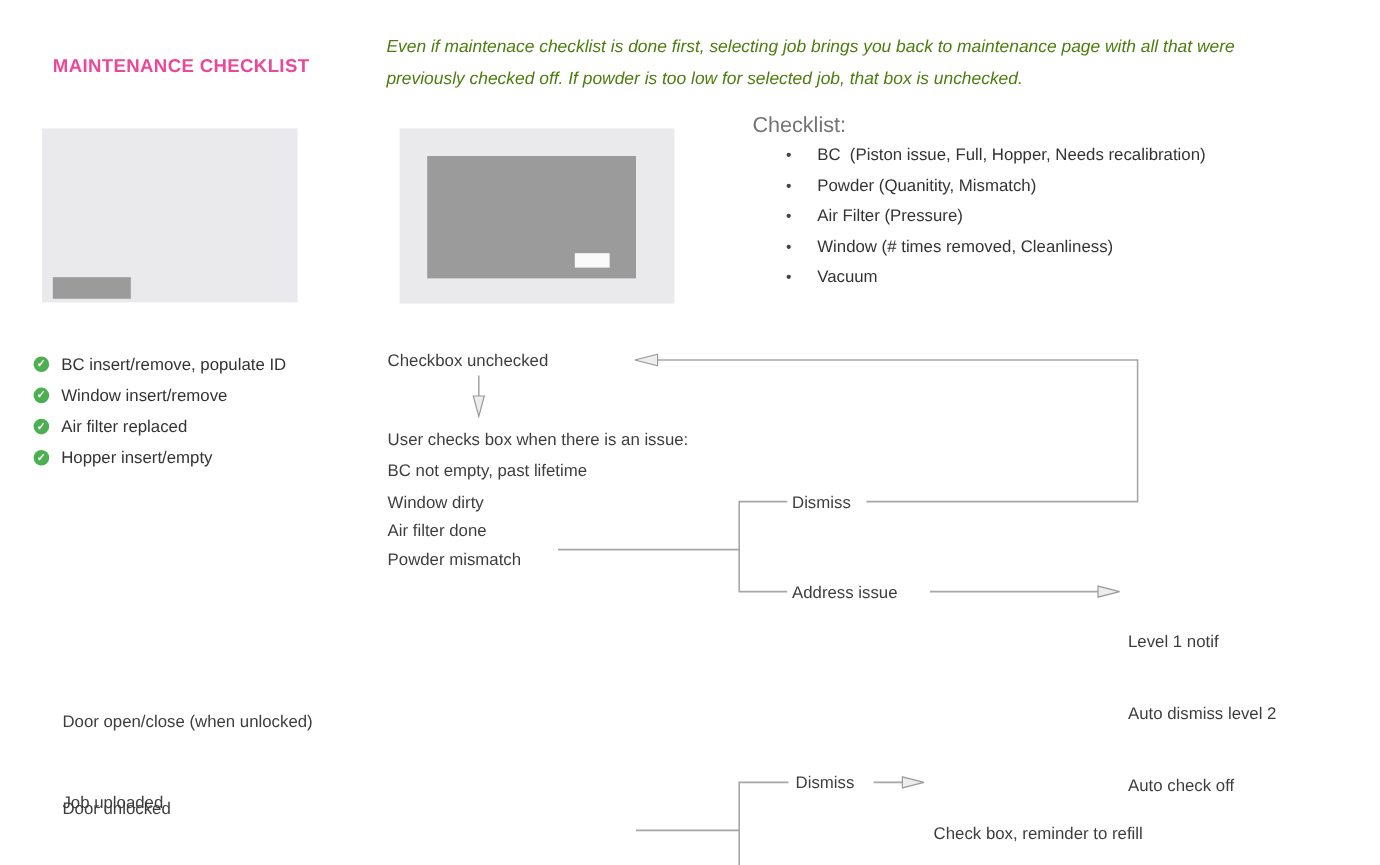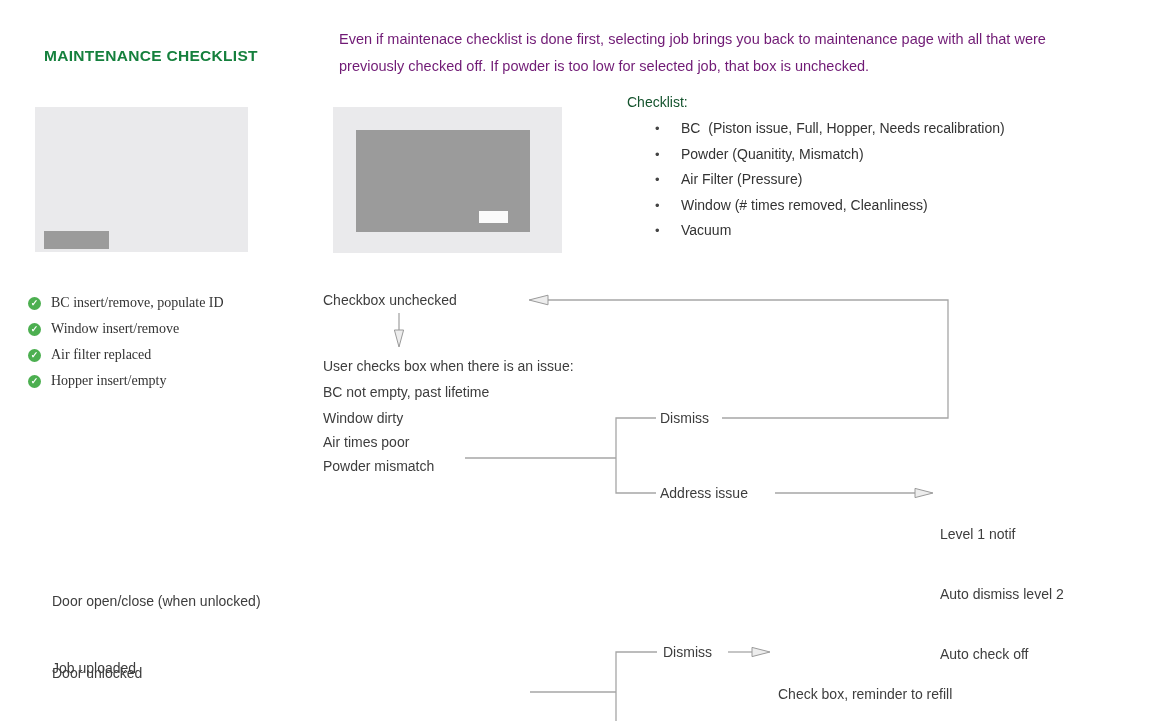--- a/index.html
+++ b/index.html
@@ -2,42 +2,42 @@
 <html><head>
 <meta charset="utf-8">
 <style>
   html,body{margin:0;padding:0;background:#ffffff;}
   body{width:1150px;height:721px;position:relative;overflow:hidden;
        font-family:"Liberation Sans",sans-serif;color:#3d3d3d;}
   .abs{position:absolute;}
   .ftext{position:absolute;font-size:14px;color:#3d3d3d;white-space:pre;line-height:17px;}
 
   .title{position:absolute;left:44px;top:47px;margin:0;font-size:15.5px;font-weight:700;
-         color:#15803d;letter-spacing:.3px;white-space:nowrap;}
+         color:#ec4899;letter-spacing:.3px;white-space:nowrap;}
 
-  .intro{position:absolute;left:339px;top:26px;margin:0;font-size:14.5px;color:#701a75;line-height:27px;}
+  .intro{position:absolute;left:322px;top:26px;margin:0;font-size:14.5px;color:#4d7c0f;line-height:27px;font-style:italic;}
   .intro .line{display:block;white-space:nowrap;}
 
   
   .frame{position:absolute;background:#eaeaec;}
   .frame1{left:35px;top:107px;width:213px;height:145px;}
   .frame1 .bar{position:absolute;left:9px;top:124px;width:65px;height:18px;background:#9b9b9b;}
   .frame2{left:333px;top:107px;width:229px;height:146px;}
   .frame2 .panel{position:absolute;left:23px;top:23px;width:174px;height:102px;background:#9b9b9b;}
   .frame2 .chip{position:absolute;left:123px;top:81px;width:29px;height:12px;background:#fafafa;}
 
   
-  .cl-heading{position:absolute;left:627px;top:94px;font-size:14px;color:#14532d;}
+  .cl-heading{position:absolute;left:627px;top:94px;font-size:18px;color:#737373;}
   .cl-list{position:absolute;left:681px;top:116px;margin:0;padding:0;list-style:none;}
   .cl-list li{position:relative;font-size:14px;color:#333;line-height:25.6px;white-space:pre-wrap;}
   .cl-list li::before{content:"\2022";position:absolute;left:-26px;color:#444;font-size:13px;}
 
   
   .done-list{position:absolute;left:28px;top:290px;margin:0;padding:0;list-style:none;}
-  .done-list li{display:flex;align-items:center;height:26px;font-size:14px;color:#333;font-family:Liberation Serif, serif;}
+  .done-list li{display:flex;align-items:center;height:26px;font-size:14px;color:#333;}
   .check-icon{width:13px;height:13px;border-radius:50%;background:#4caf50;display:inline-flex;
               align-items:center;justify-content:center;flex:0 0 13px;margin-right:10px;}
   .check-icon::before{content:"\2713";color:#fff;font-size:9px;font-weight:700;line-height:1;}
 
   
   svg.connectors{position:absolute;left:0;top:0;}
   .ln{stroke:#a6a6a6;stroke-width:1.3;fill:none;}
   .head{fill:#ededed;stroke:#9a9a9a;stroke-width:1;}
 
   
@@ -123,21 +123,21 @@
     <path class="ln" d="M530,692 H616 M616,721 V652 H657"></path>
 
     <path class="ln" d="M728,652 H754"></path>
     <polygon class="head" points="770,652 752,647.4 752,656.6"></polygon>
   </svg>
 
   <span class="ftext pos-cu">Checkbox unchecked</span>
   <span class="ftext pos-intro2">User checks box when there is an issue:</span>
   <span class="ftext pos-iss0">BC not empty, past lifetime</span>
   <span class="ftext pos-iss1">Window dirty</span>
-  <span class="ftext pos-iss2">Air times poor</span>
+  <span class="ftext pos-iss2">Air filter done</span>
   <span class="ftext pos-iss3">Powder mismatch</span>
   <span class="ftext pos-dismiss1">Dismiss</span>
   <span class="ftext pos-address">Address issue</span>
 
   <div class="ftext pos-outcomes block">
     <span>Level 1 notif</span>
     <span>Auto dismiss level 2</span>
     <span>Auto check off</span>
   </div>
 

